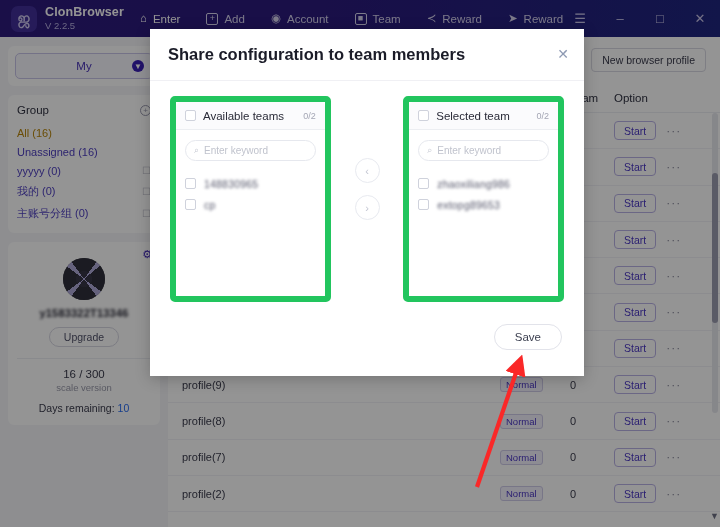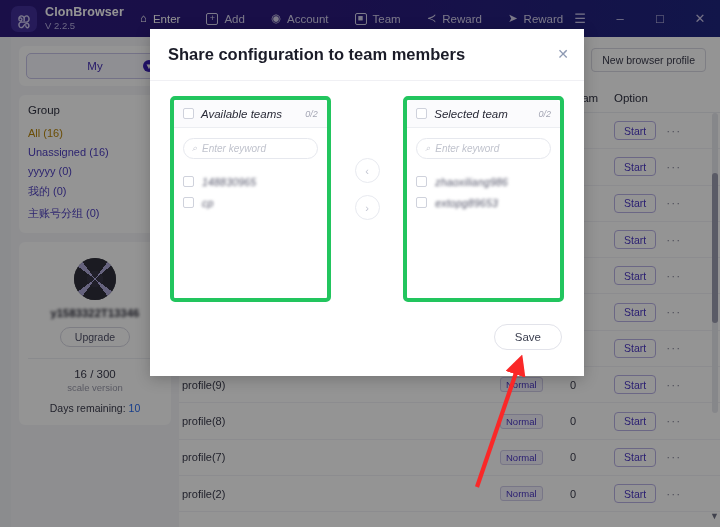--- a/index.html
+++ b/index.html
@@ -42,21 +42,21 @@
   }
 
   .winctrls { position: absolute; right: 0; top: 0; height: 37px; display: flex; align-items: center; }
   .winbtn {
     width: 40px; height: 37px; display: flex; align-items: center; justify-content: center;
     color: #c9c4e8; font-size: 13px;
   }
 
   
   .sidebar {
-    position: absolute; left: 11px; top: 37px; width: 168px; height: 490px;
+    position: absolute; left: 0; top: 37px; width: 168px; height: 490px;
     background: #f4f5f9; padding: 9px 8px; z-index: 2;
   }
   .card { background: #fff; border-radius: 6px; padding: 9px; margin-bottom: 9px; }
   .mybtn {
     width: 100%; height: 26px; border: 1px solid #c8c4e8; border-radius: 5px;
     background: #f7f6fd; display: flex; align-items: center; justify-content: center;
     position: relative; color: #4731b8; font-size: 11.5px;
   }
   .mybtn .caret {
     position: absolute; right: 8px; width: 12px; height: 12px; border-radius: 50%;
@@ -160,22 +160,22 @@
   }
   .modal-head {
     height: 52px; display: flex; align-items: center; padding: 0 18px;
     border-bottom: 1px solid #f0f0f4; position: relative;
   }
   .modal-title { font-size: 16.5px; font-weight: bold; color: #1b1c28; }
   .modal-close { position: absolute; right: 15px; top: 17px; color: #8e9ab3; font-size: 14px; }
 
   .transfer { display: flex; align-items: flex-start; padding: 15px 20px 0; gap: 0; }
   .panel {
-    width: 164px; height: 206px; border: 4px solid #22c55e; border-radius: 5px;
-    background: #fff; display: flex; flex-direction: column; font-style: italic;
+    width: 164px; height: 206px; border: 6px solid #22c55e; border-radius: 5px;
+    background: #fff; display: flex; flex-direction: column;
   }
   .panel-head {
     height: 28px; background: #fbfbfd; border-bottom: 1px solid #eceef2;
     display: flex; align-items: center; padding: 0 9px; gap: 7px;
     border-radius: 5px 5px 0 0;
   }
   .cbox {
     width: 11px; height: 11px; border: 1px solid #cfd2dc; border-radius: 2px;
     background: #fff; flex: none;
   }

